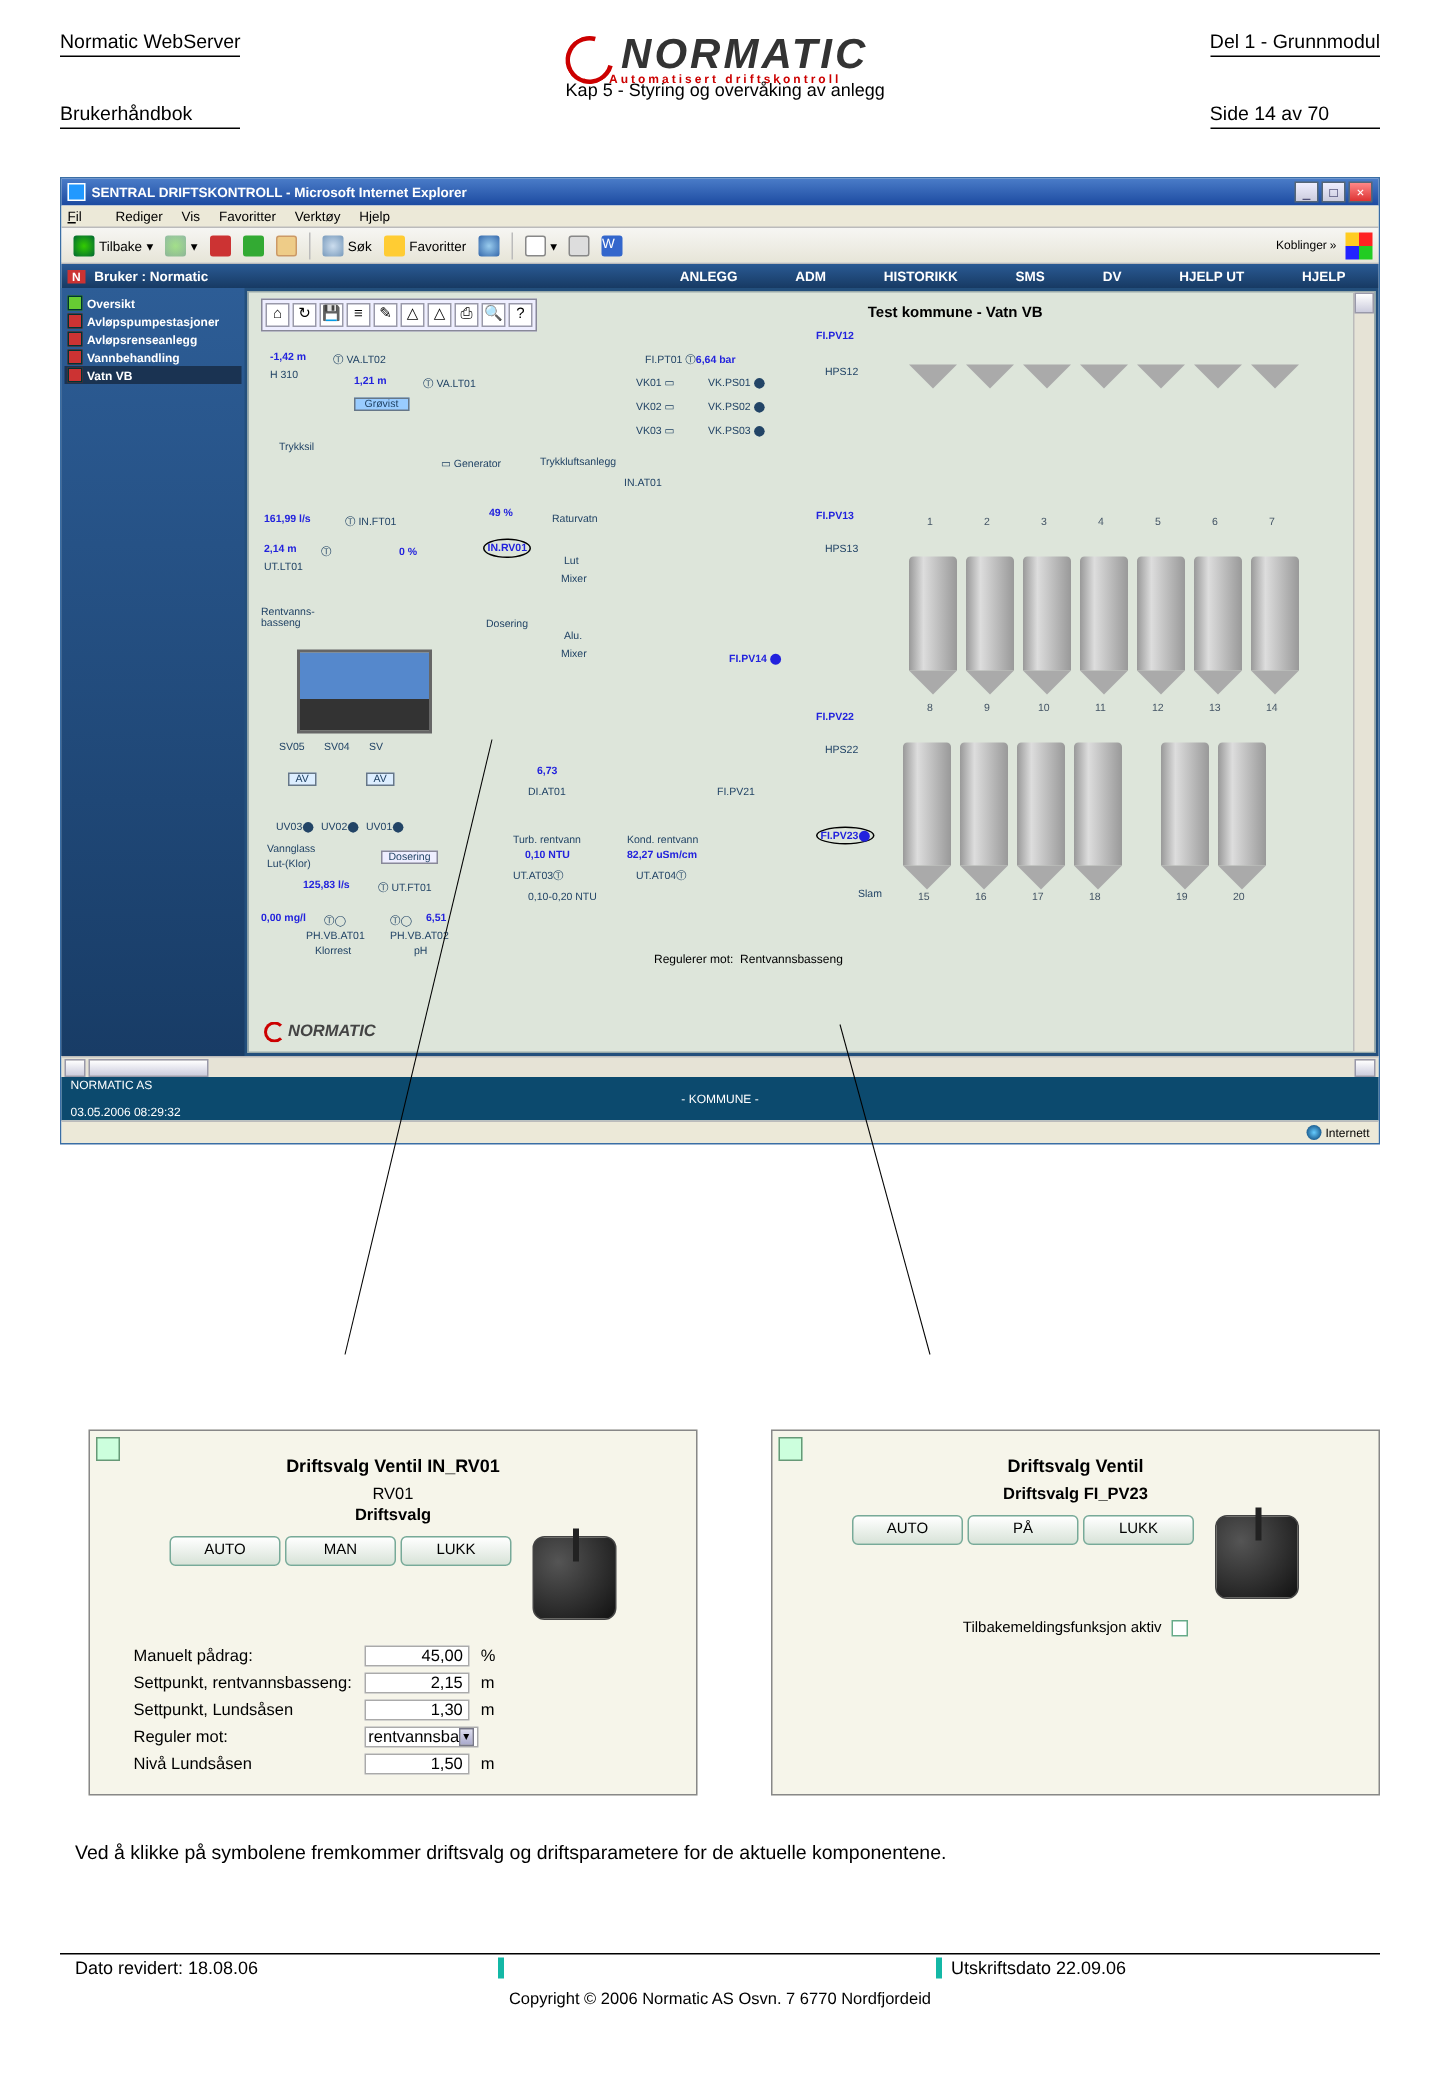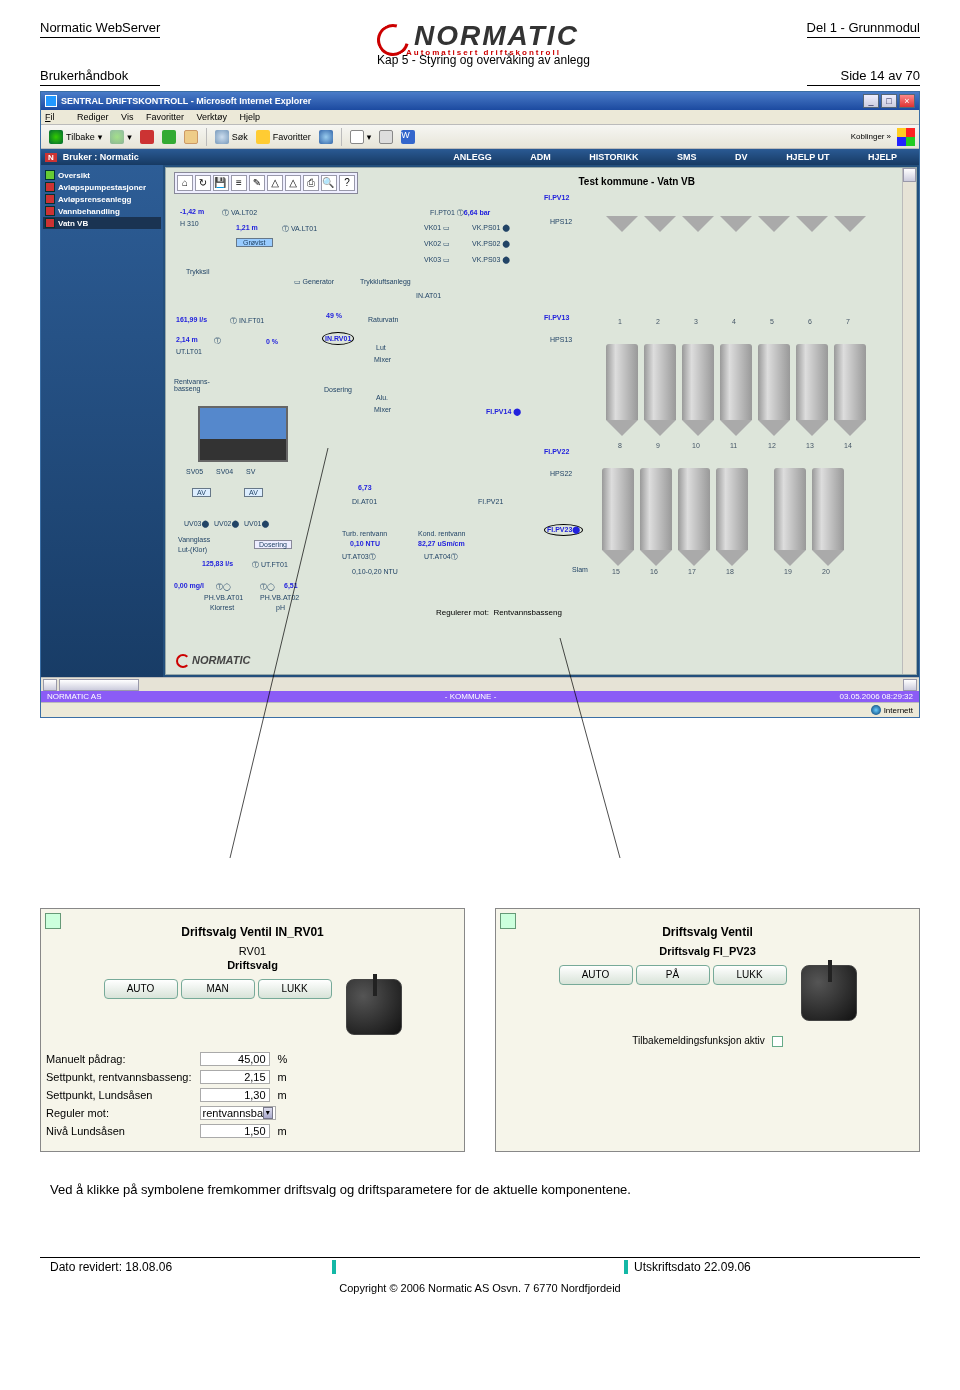--- a/index.html
+++ b/index.html
@@ -14,21 +14,21 @@
     padding: 20px 40px 0 40px;
     position: relative;
   }
   .doc-header {
     display: flex;
     justify-content: space-between;
     align-items: flex-start;
     font-size: 13px;
   }
   .hdr-left { text-align: left; }
-  .hdr-right { text-align: right; }
+  .hdr-right { text-align: left; }
   .hdr-center {
     text-align: center;
     flex: 0 0 auto;
     margin: 0 10px;
   }
   .hdr-title { font-weight: normal; }
   .hdr-line { border-bottom: 1px solid #000; margin-top: 2px; }
   .hdr-sub { font-size: 13px; margin-top: 30px; }
   .logo {
     font-family: Arial, sans-serif;
@@ -62,21 +62,21 @@
   }
   .chapter {
     font-size: 12px;
     text-align: center;
     margin-top: -4px;
   }
 
   
   .browser {
     border: 1px solid #3a6ea5;
-    margin-top: 5px;
+    margin-top: 32px;
     font-size: 9px;
     background: #fff;
     position: relative;
   }
   .br-titlebar {
     background: linear-gradient(#4a7cc8, #1c4aa0);
     color: #fff;
     padding: 2px 4px;
     display: flex;
     align-items: center;
@@ -170,21 +170,21 @@
   .tank-label { position:absolute; font-size:7px; color:#456; }
   .lbl { position:absolute; font-size:7px; color:#246; white-space:nowrap;}
   .lbl.b { color:#22d; font-weight:bold; }
   .basin {
     position:absolute; left: 32px; top: 238px; width: 90px; height: 56px;
     background: linear-gradient(#58c 60%, #333 60%); border:2px solid #666;
   }
   .small-logo { position:absolute; left:10px; bottom:6px; font-style:italic; font-weight:900; font-size:11px; color:#444; }
   .small-logo::before { content:""; display:inline-block; width:10px;height:10px;border:2px solid #c00;border-right-color:transparent;border-radius:50%;vertical-align:middle;margin-right:2px;}
   .regbox { position:absolute; font-size:8px; }
-  .app-footer { background:#8b5cf6; color:#fff; font-size:8px; padding:1px 6px; display:flex; }
+  .app-footer { background:#0c4a6e; color:#fff; font-size:8px; padding:1px 6px; display:flex;flex-direction:column; }
   .app-footer .mid { margin:auto; }
   .statusbar { background:#ece9d8; border-top:1px solid #bbb; font-size:8px; padding:2px 6px; display:flex; }
   .statusbar .right { margin-left:auto; display:flex; align-items:center; gap:3px;}
   .globe { width:10px;height:10px;background:radial-gradient(circle,#6cf,#036);border-radius:50%;}
   .scroll-h { background:#e6e3d6; height:14px; border-top:1px solid #bbb; display:flex; align-items:center; padding:0 2px;}
   .scroll-h .a { width:14px;height:12px;background:linear-gradient(#fff,#ccd);border:1px solid #99a;}
   .scroll-v { position:absolute; right:0; top:0; bottom:0; width:14px; background:#e6e3d6; border-left:1px solid #bbb;}
   .scroll-v .a { height:14px;background:linear-gradient(#fff,#ccd);border:1px solid #99a;}
 
   
@@ -195,23 +195,24 @@
 
   .dialogs {
     display: flex;
     gap: 30px;
     margin-top: 10px;
   }
   .dlg {
     flex: 1;
     border: 1px solid #888;
     background: #f6f5ea;
-    padding: 10px 0;
+    padding: 10px 24px;
     font-size: 11px;
     position: relative;
+    margin-left: 19px;
   }
   .dlg .corner {
     position:absolute; left:4px; top:4px; width:16px;height:16px;
     background:#cfd; border:1px solid #697;
   }
   .dlg h3 { text-align:center; font-size:12px; margin:6px 0; font-weight:bold;}
   .dlg .sub { text-align:center; font-size:11px; margin:2px 0; }
   .dlg .sub b { font-weight:bold; }
   .opt-row {
     display:flex; justify-content:center; gap:14px; margin:8px 0 14px;

